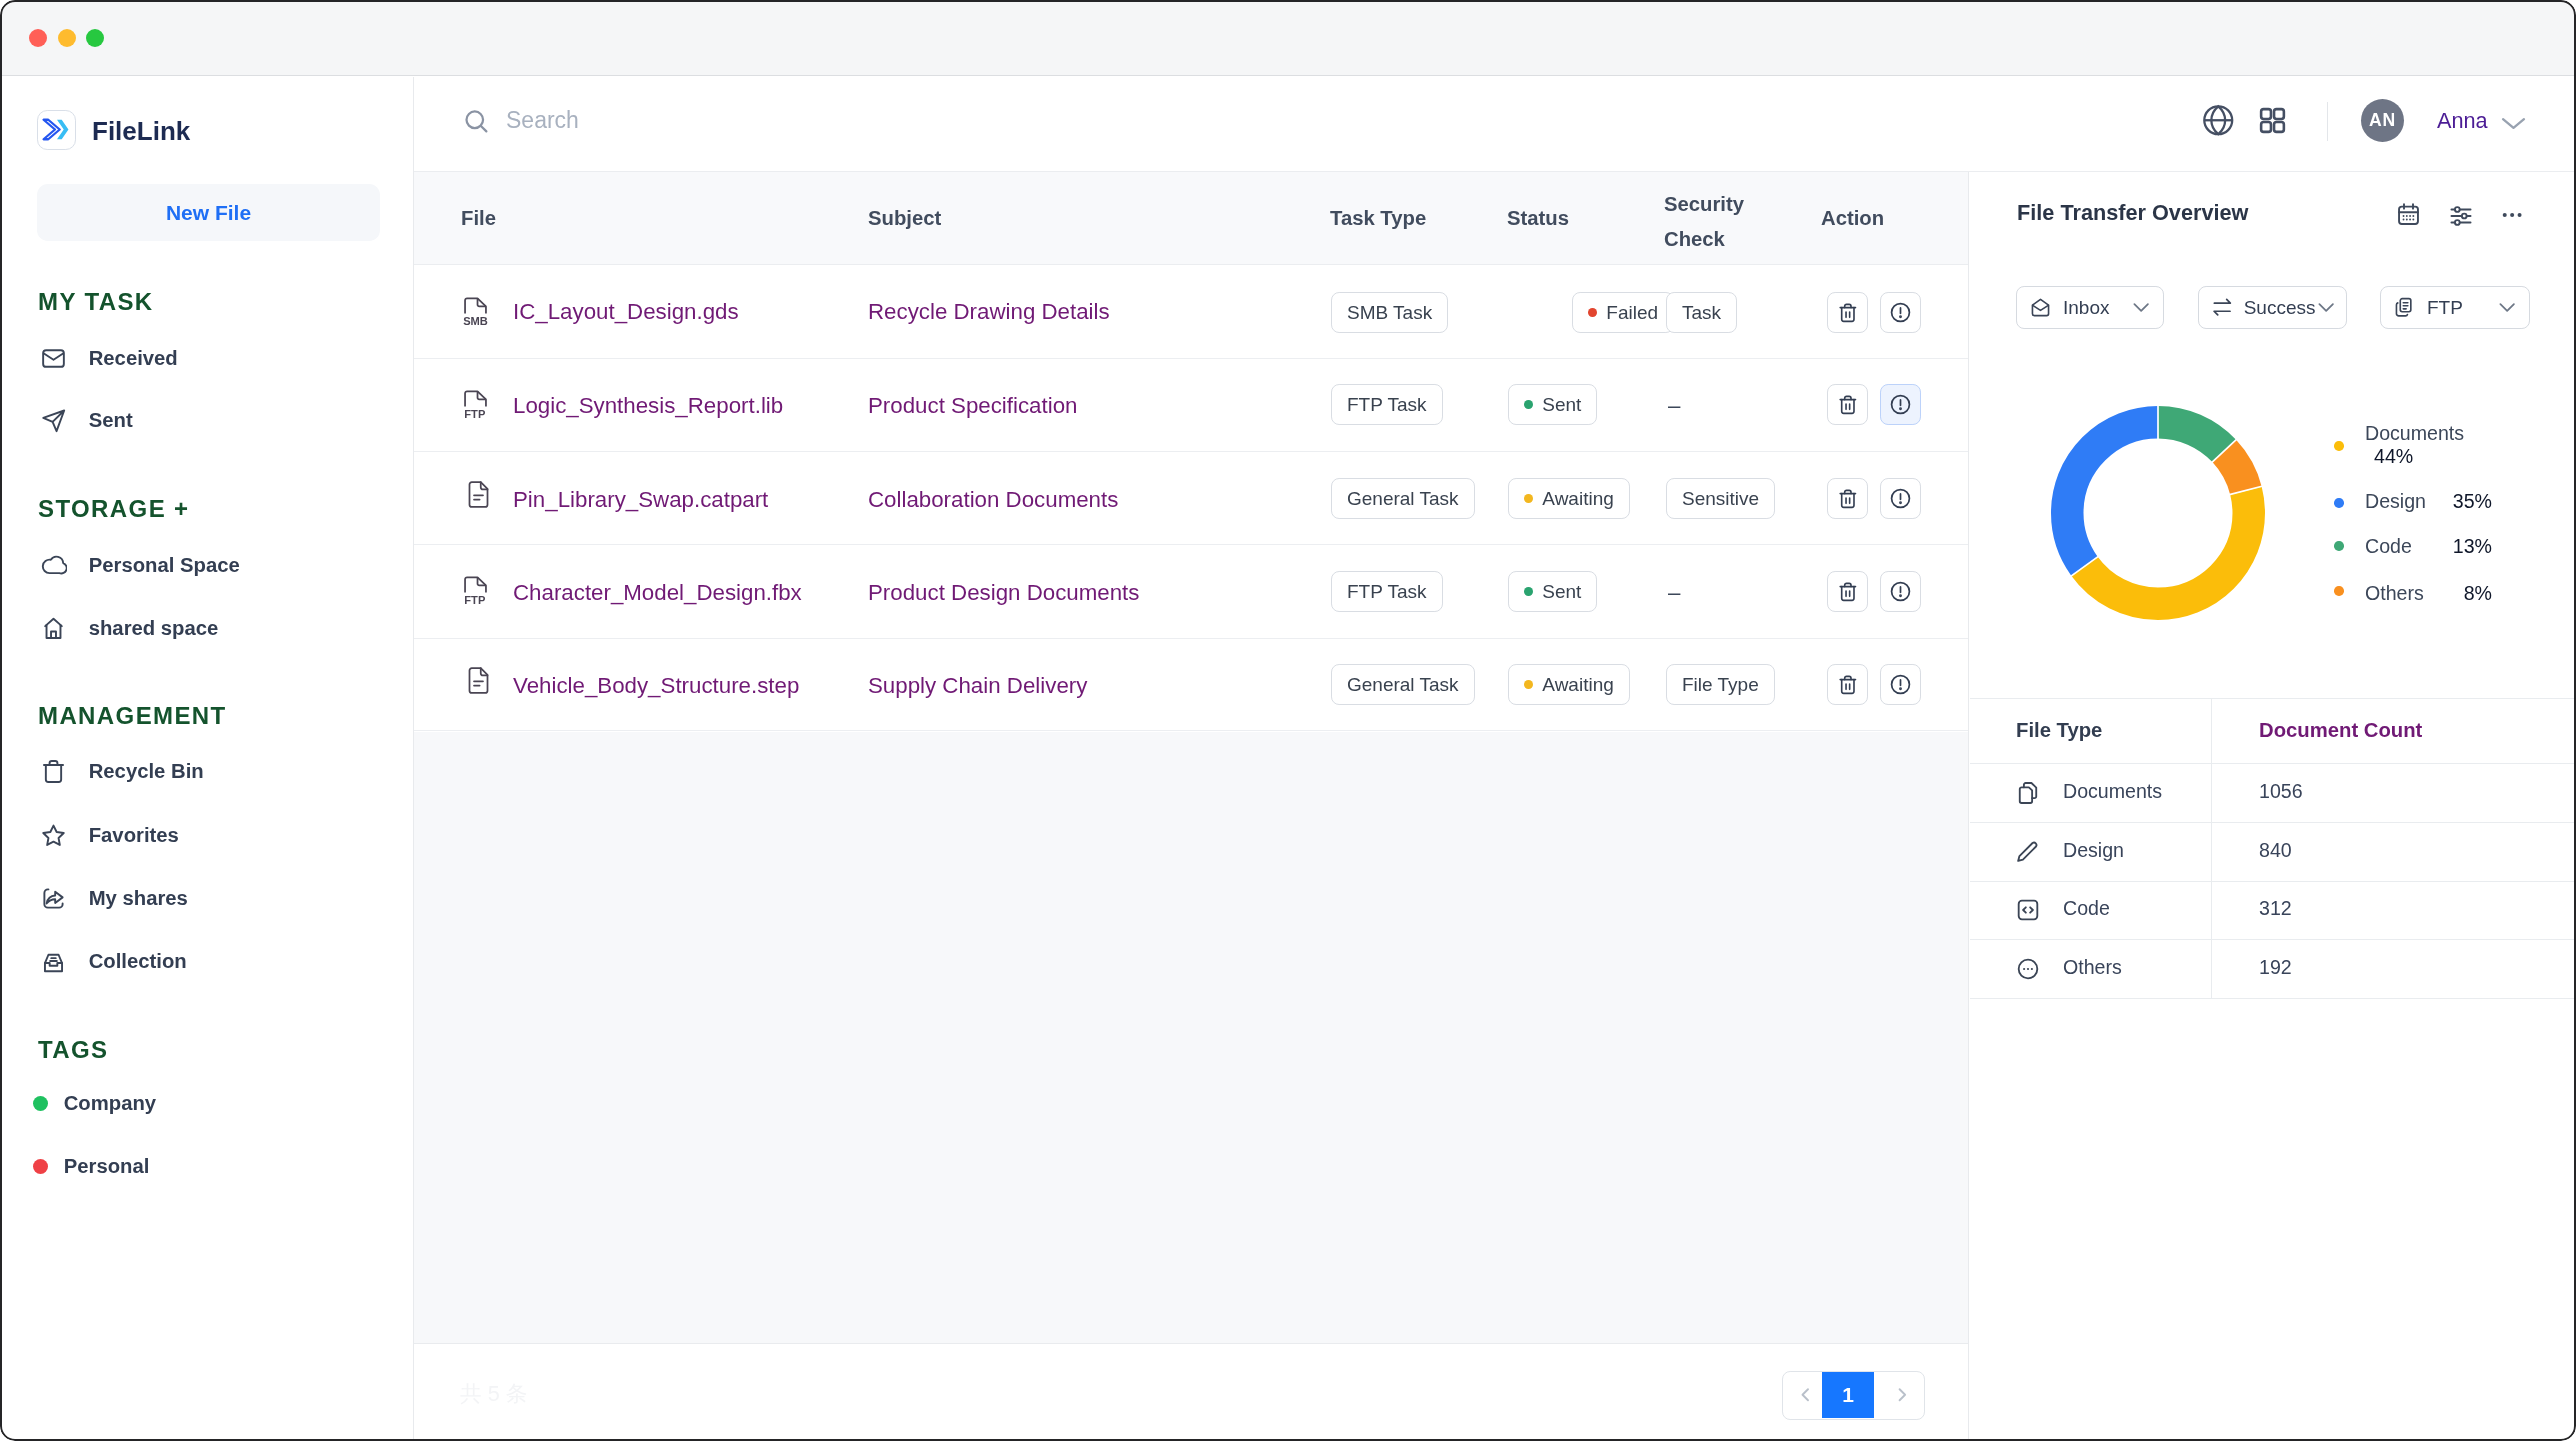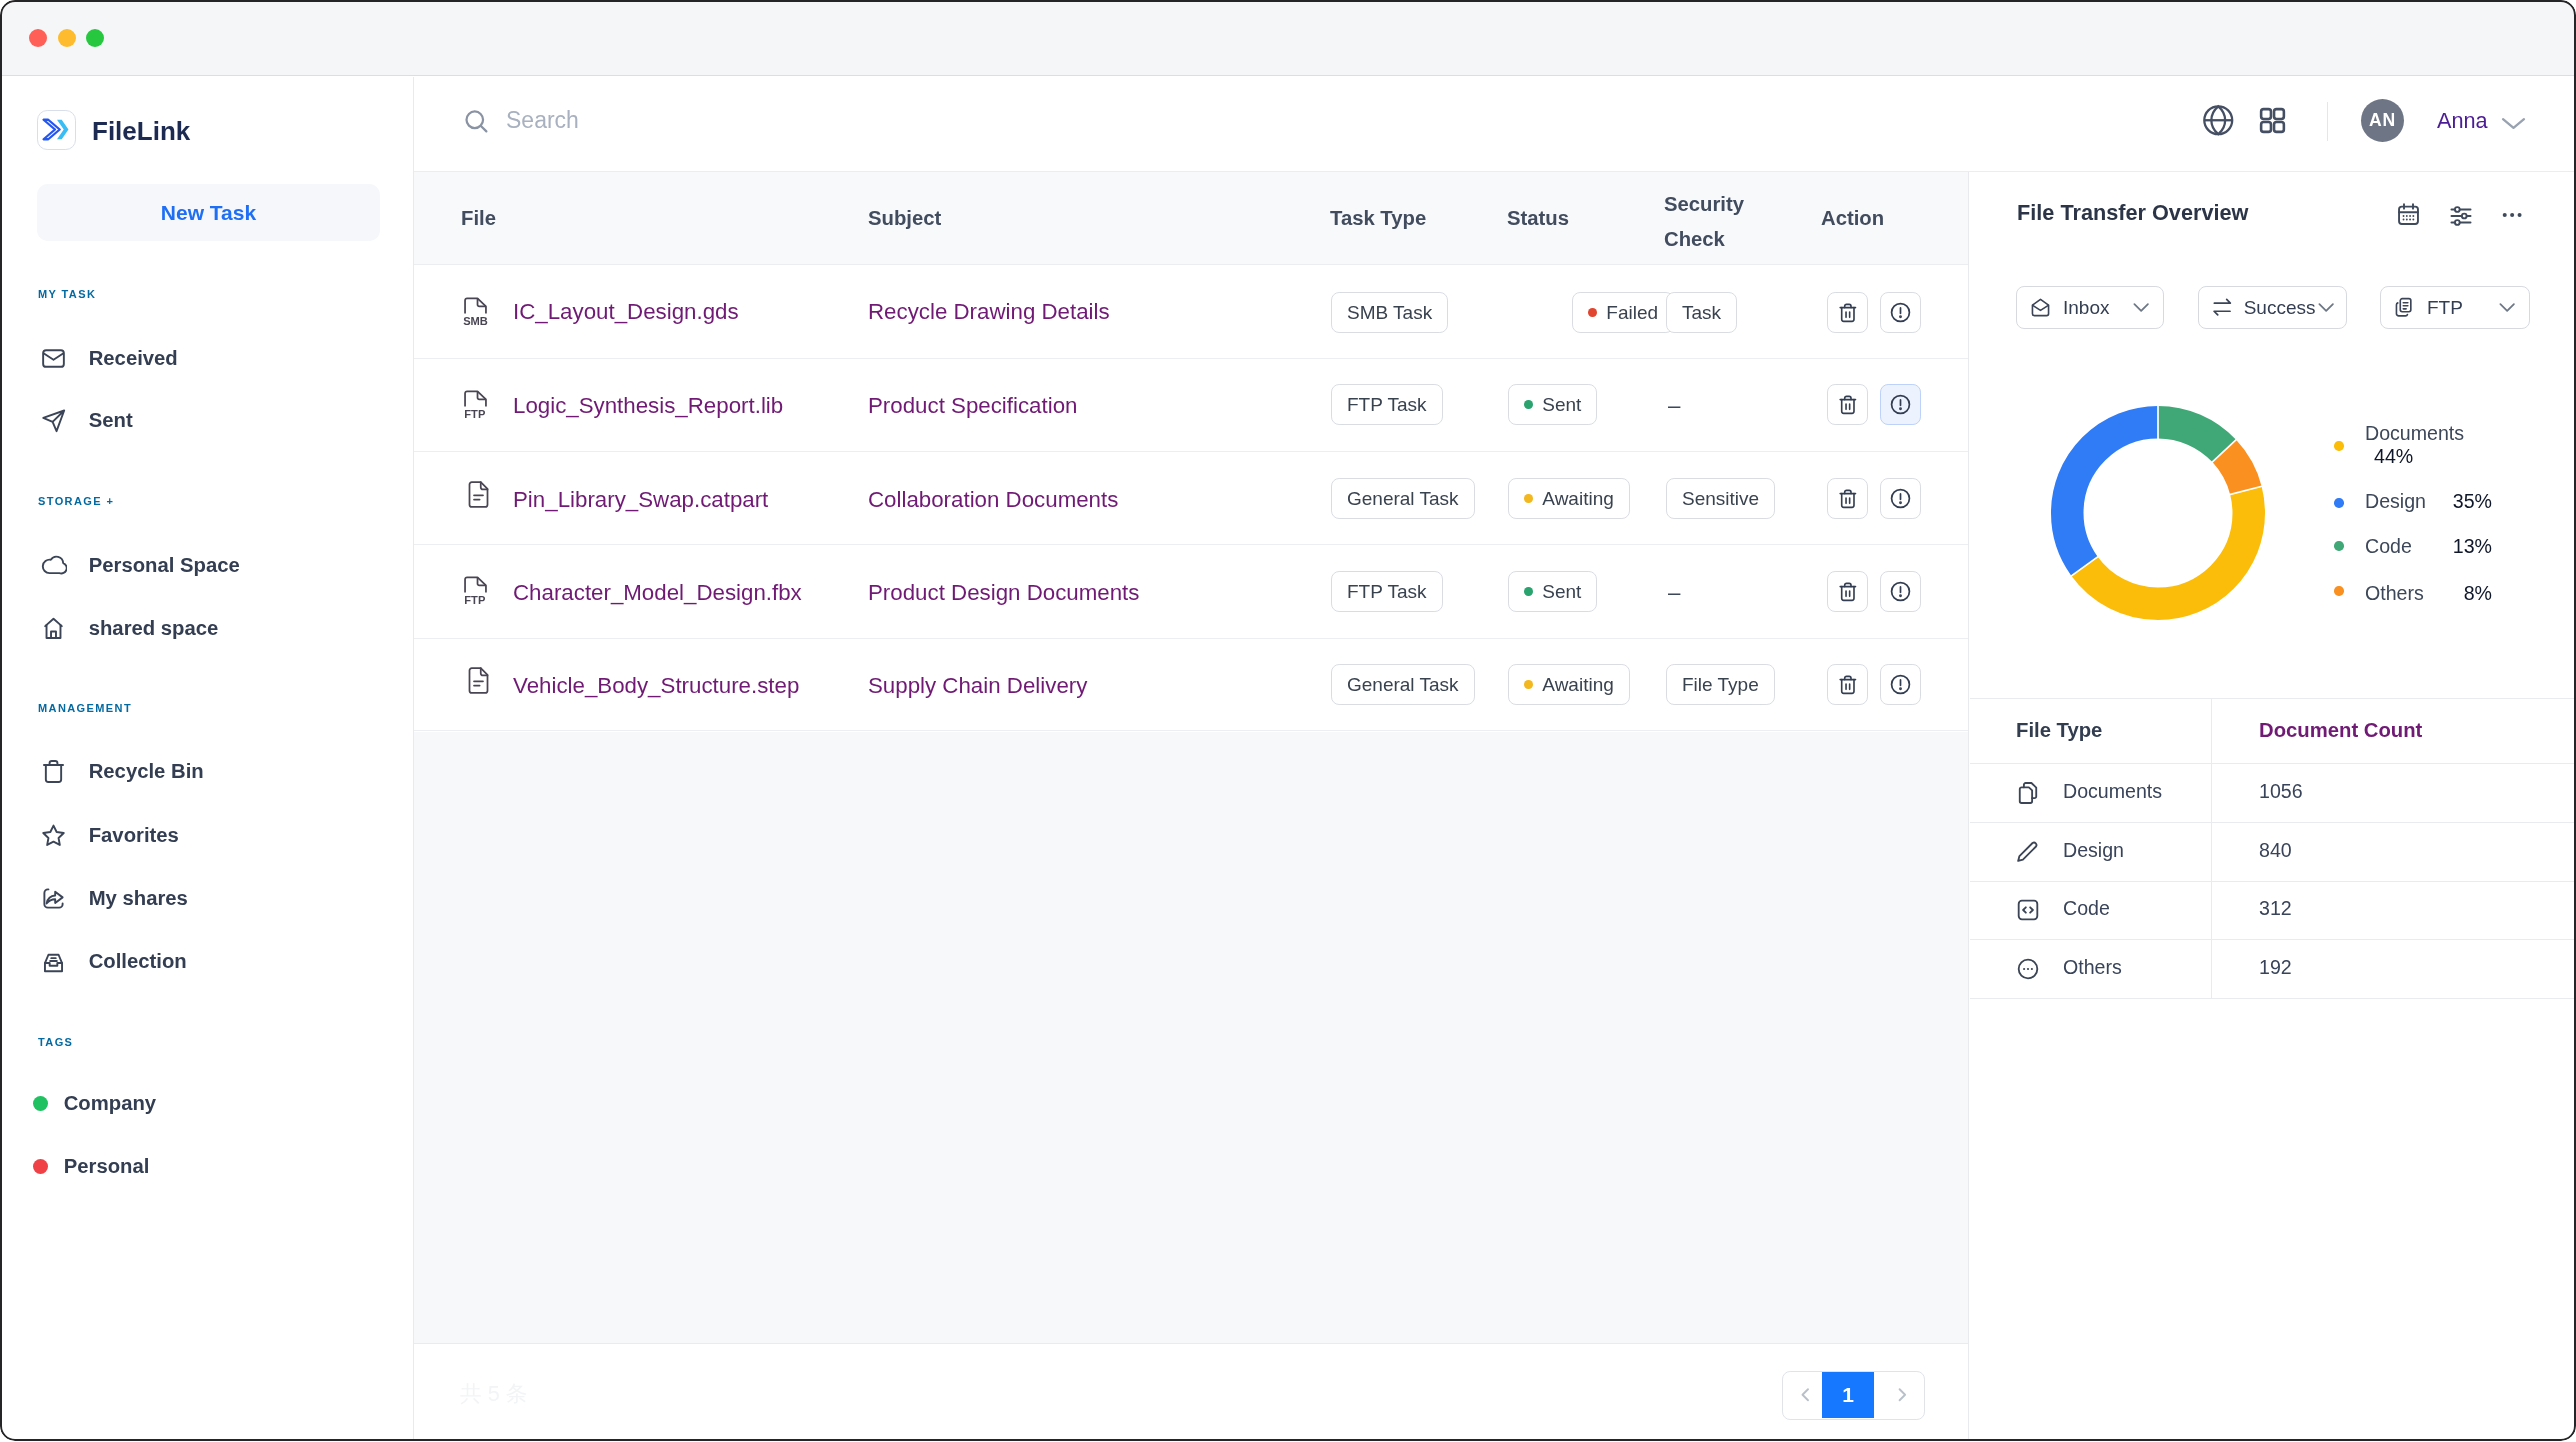--- a/index.html
+++ b/index.html
@@ -8,21 +8,21 @@
 .win::after{content:"";position:absolute;left:0;top:0;right:0;bottom:0;border:2px solid #252527;border-radius:15px;z-index:99;pointer-events:none}
 .abs{position:absolute}
 .titlebar{position:absolute;left:0;top:0;width:100%;height:76px;background:#f5f6f7;border-bottom:1.4px solid #dcdee1}
 .dot{position:absolute;width:18.3px;height:18.3px;border-radius:50%;top:29px}
 .vline{position:absolute;width:1.4px;background:#e8eaed}
 .hline{position:absolute;height:1.4px;background:#ebedf0}
 .icon{position:absolute}
 svg{display:block}
 
 .side-item{position:absolute;left:40px;font-weight:700;font-size:20.3px;color:#333e52;display:flex;align-items:center;gap:21.7px;height:27px}
-.side-label{position:absolute;left:38px;font-weight:700;font-size:11px;color:#0369a1;letter-spacing:1.4px}
+.side-label{position:absolute;left:38px;font-weight:700;font-size:24px;color:#14532d;letter-spacing:1.4px}
 .newtask{position:absolute;left:37px;top:184px;width:343px;height:57px;border-radius:10.8px;background:#f5f7fa;color:#1f6ff5;font-weight:700;font-size:21px;display:flex;align-items:center;justify-content:center}
 .tag{position:absolute;left:32.5px;display:flex;align-items:center;gap:15.6px;font-weight:700;font-size:20.3px;color:#333e52;height:27px}
 .tagdot{width:15.6px;height:15.6px;border-radius:50%}
 
 .thead{position:absolute;left:414px;top:172px;width:1554px;height:93px;background:#f8f9fb;border-bottom:1.4px solid #ebedf0}
 .th{position:absolute;font-weight:700;font-size:20.3px;color:#414c5e}
 .row-border{position:absolute;height:1.4px;background:#eceef1}
 .cell-file{position:absolute;font-size:22.3px;color:#701a75}
 .badge{position:absolute;height:41px;border:1.4px solid #d9dde3;border-radius:8.1px;display:inline-flex;align-items:center;padding:0 15px;font-size:19px;color:#39424f;background:#fff}
 .sdot{width:8.8px;height:8.8px;border-radius:50%;margin-right:9.5px}
@@ -49,21 +49,21 @@
 
   <div class="vline" style="left:413px;top:77px;height:1364px"></div>
 
   <div class="abs" style="left:37px;top:110px;width:39px;height:40px;border:1.4px solid #d9dfe8;border-radius:10.2px;background:#fff">
     <svg width="36" height="37" viewBox="0 0 53 55">
       <polygon points="8,13 15,13 32,27.5 15,42 8,42 25,27.5" fill="#fff" stroke="#2456f0" stroke-width="3.4" stroke-linejoin="round"></polygon>
       <polygon points="28,13 35,13 45,27.5 35,42 28,42 38,27.5" fill="#38bdf4"></polygon>
     </svg>
   </div>
   <div class="abs" style="left:92px;top:116px;font-weight:700;font-size:26px;color:#1d2b52">FileLink</div>
-  <div class="newtask">New Task</div>
+  <div class="newtask">New File</div>
 
   <div class="side-label" style="top:288px">MY TASK</div>
   <div class="side-item" style="top:345px">
     <svg width="27" height="27" viewBox="0 0 24 24" fill="none" stroke="#3b4557" stroke-width="1.7" stroke-linecap="round" stroke-linejoin="round">
         <rect x="2.8" y="4.6" width="18.4" height="14.8" rx="2.6"></rect>
         <path d="M3.5 7.5l8.5 5.6 8.5-5.6"></path>
       </svg>
     <span>Received</span>
   </div>
   <div class="side-item" style="top:407px">

